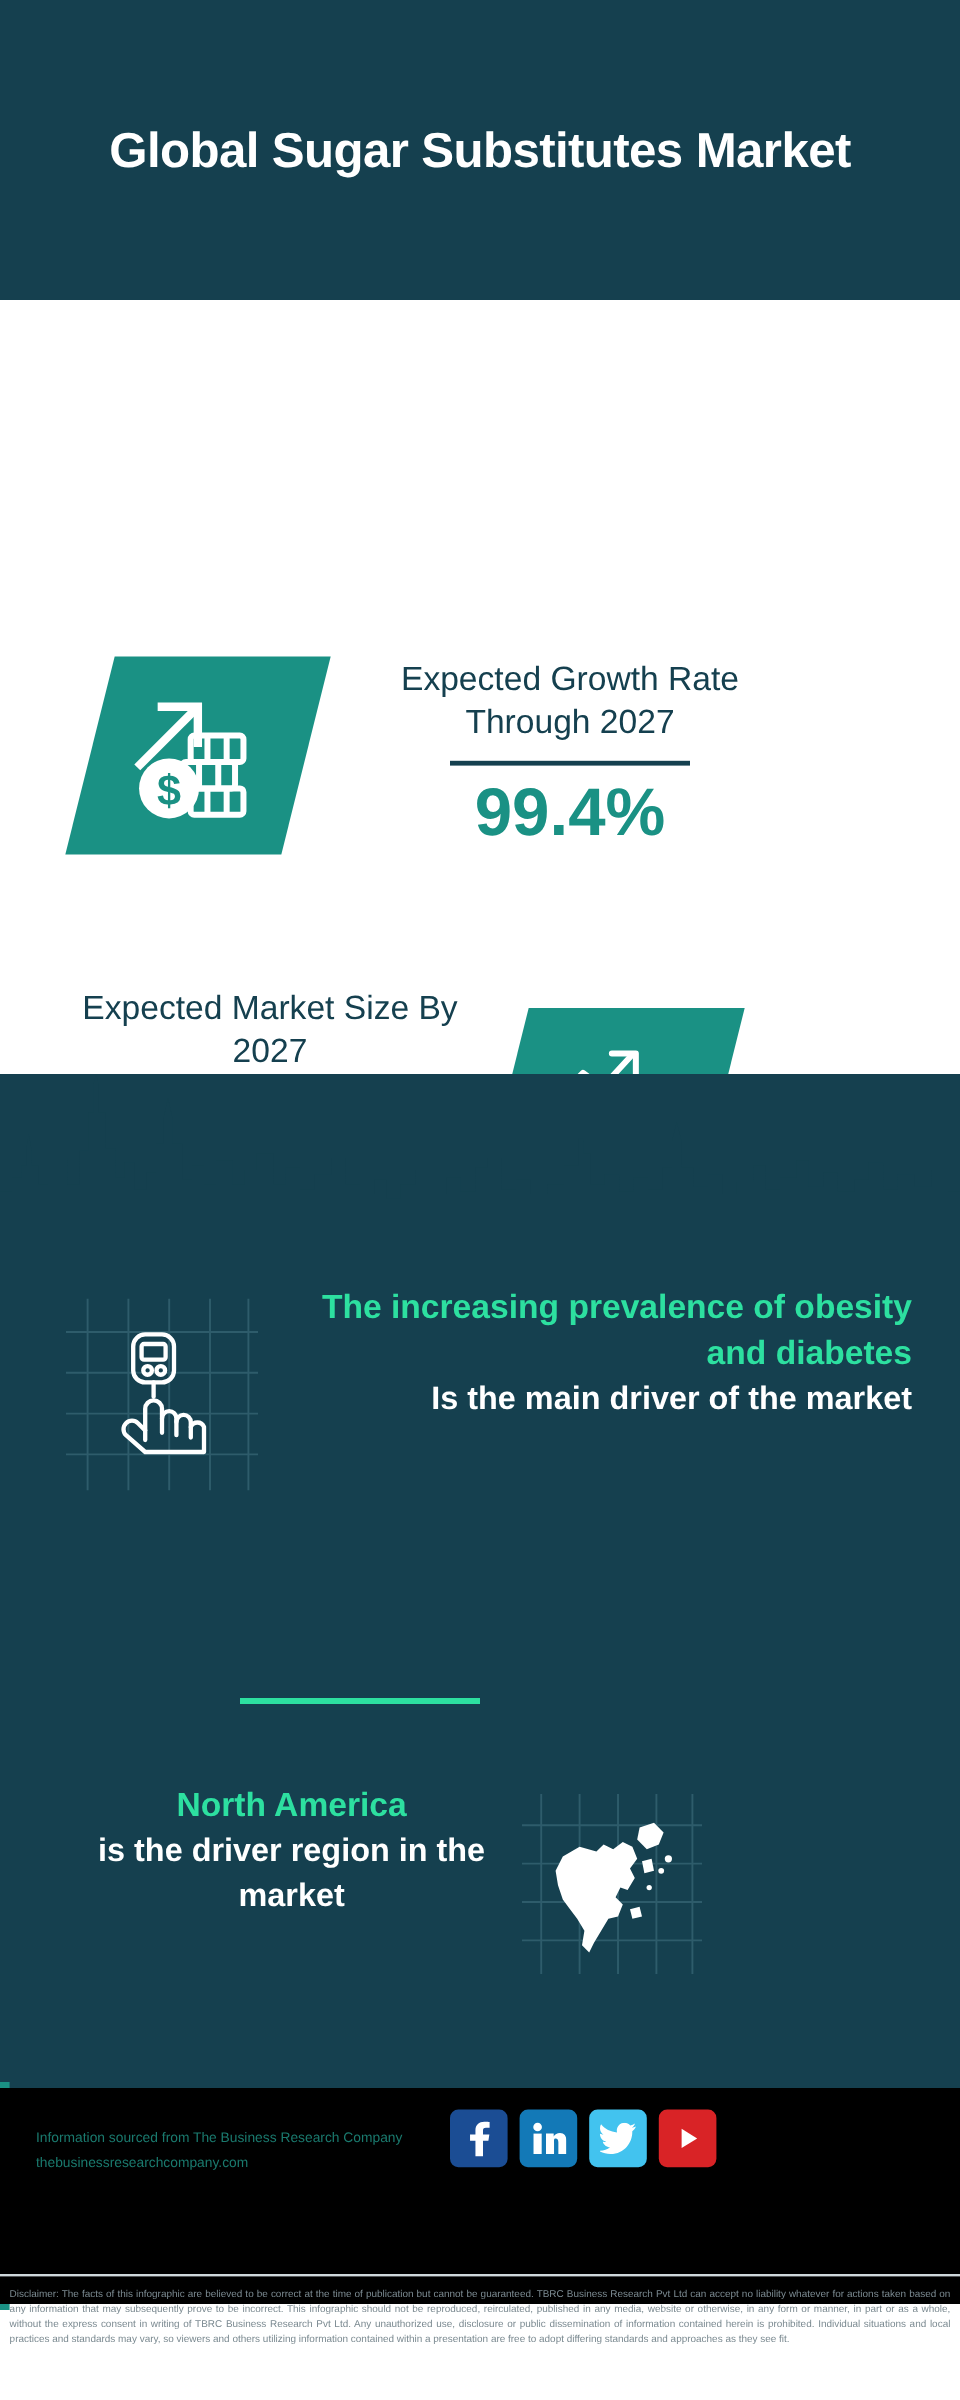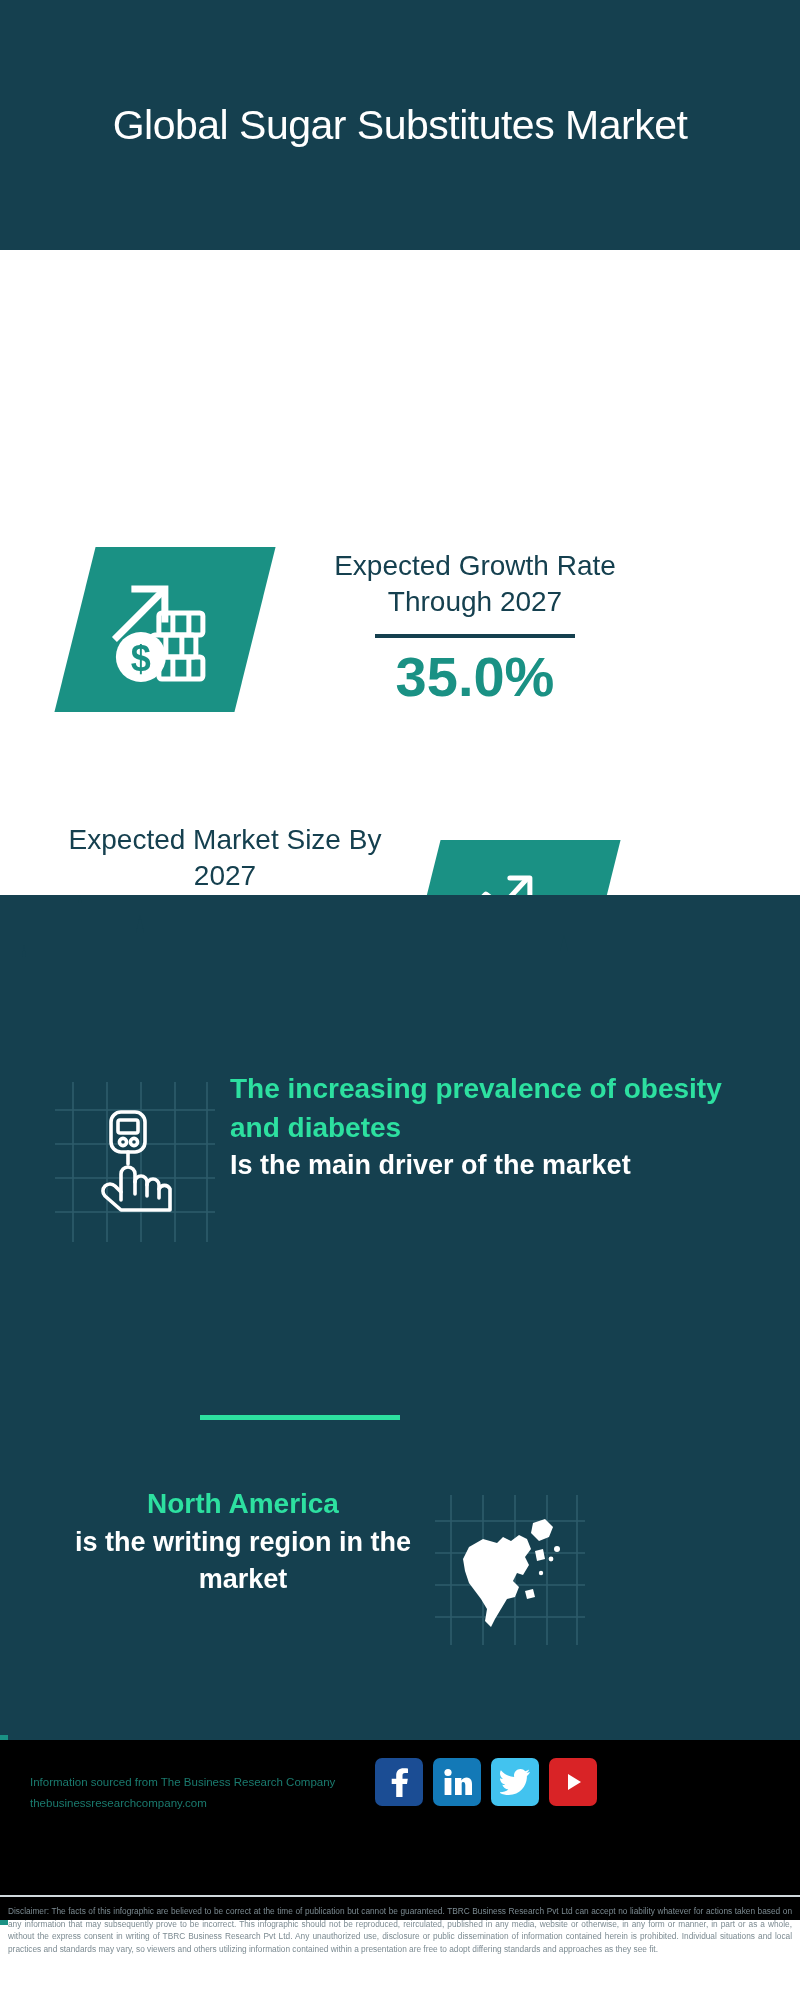--- a/index.html
+++ b/index.html
@@ -10,21 +10,21 @@
     overflow: hidden;
   }
   .page { position: relative; width: 800px; height: 2000px; background:#fff; }
 
   
   .header {
     position:absolute; left:0; top:0; width:800px; height:250px;
     background:#15404f; display:flex; align-items:center; justify-content:center;
   }
   .header-title {
-    color:#ffffff; font-size:41px; font-weight:normal; line-height:1.18;
+    color:#ffffff; font-size:41px; font-weight:bold; line-height:1.18;
     text-align:center; letter-spacing:-0.5px; width:700px;
   }
 
   
   .stats { position:absolute; left:0; top:250px; width:800px; height:530px; background:#fff; }
 
   .para {
     position:absolute;
     background:#1a9184;
     transform: skewX(-14deg);
@@ -53,21 +53,21 @@
   .dark {
     position:absolute; left:0; top:895px; width:800px; height:845px;
     background:#15404f; overflow:hidden;
   }
   .skyline { position:absolute; left:0; top:0; width:800px; height:120px; }
 
   .grid-panel { position:absolute; }
   .driver-row { position:absolute; left:0; top:175px; width:800px; height:230px; }
   .driver-grid { left:55px; top:12px; width:160px; height:160px; }
   .driver-text {
-    position:absolute; left:230px; top:0px; width:530px; text-align:left;
+    position:absolute; left:230px; top:0px; width:530px; text-align:right;
   }
   .hl {
     color:#2de0a0; font-size:28px; font-weight:bold; line-height:1.38;
   }
   .sub {
     color:#ffffff; font-size:27px; font-weight:bold; line-height:1.38;
   }
 
   .mid-rule {
     position:absolute; left:200px; top:520px; width:200px; height:5px;
@@ -138,21 +138,21 @@
           <line x1="84" y1="82" x2="84" y2="104"></line>
         </g>
         <circle cx="36" cy="82" r="25" fill="#ffffff"></circle>
         <text x="36" y="96" font-family="Liberation Sans, sans-serif" font-size="36" font-weight="bold" fill="#1a9184" text-anchor="middle">$</text>
       </svg>
     </div>
 
     <div class="stat-text stat1-text">
       <div class="stat-label">Expected Growth Rate Through 2027</div>
       <div class="stat-rule"></div>
-      <div class="stat-value">35.0%</div>
+      <div class="stat-value">99.4%</div>
     </div>
 
     <div class="stat-text stat2-text">
       <div class="stat-label">Expected Market Size By 2027</div>
       <div class="stat-rule"></div>
       <div class="stat-value">$29.08 Bn</div>
     </div>
 
     <div class="para stat2-icon">
       <svg width="120" height="110" viewBox="0 0 120 110">
@@ -208,21 +208,21 @@
         <div class="hl">The increasing prevalence of obesity and diabetes</div>
         <div class="sub">Is the main driver of the market</div>
       </div>
     </div>
 
     <div class="mid-rule"></div>
 
     <div class="region-row">
       <div class="region-text">
         <div class="hl">North America</div>
-        <div class="sub">is the writing region in the market</div>
+        <div class="sub">is the driver region in the market</div>
       </div>
       <svg class="region-grid" viewBox="0 0 150 150">
         <g stroke="#2e5c6b" stroke-width="1.6" fill="none">
           <line x1="0" y1="26" x2="150" y2="26"></line>
           <line x1="0" y1="58" x2="150" y2="58"></line>
           <line x1="0" y1="90" x2="150" y2="90"></line>
           <line x1="0" y1="122" x2="150" y2="122"></line>
           <line x1="16" y1="0" x2="16" y2="150"></line>
           <line x1="48" y1="0" x2="48" y2="150"></line>
           <line x1="80" y1="0" x2="80" y2="150"></line>

